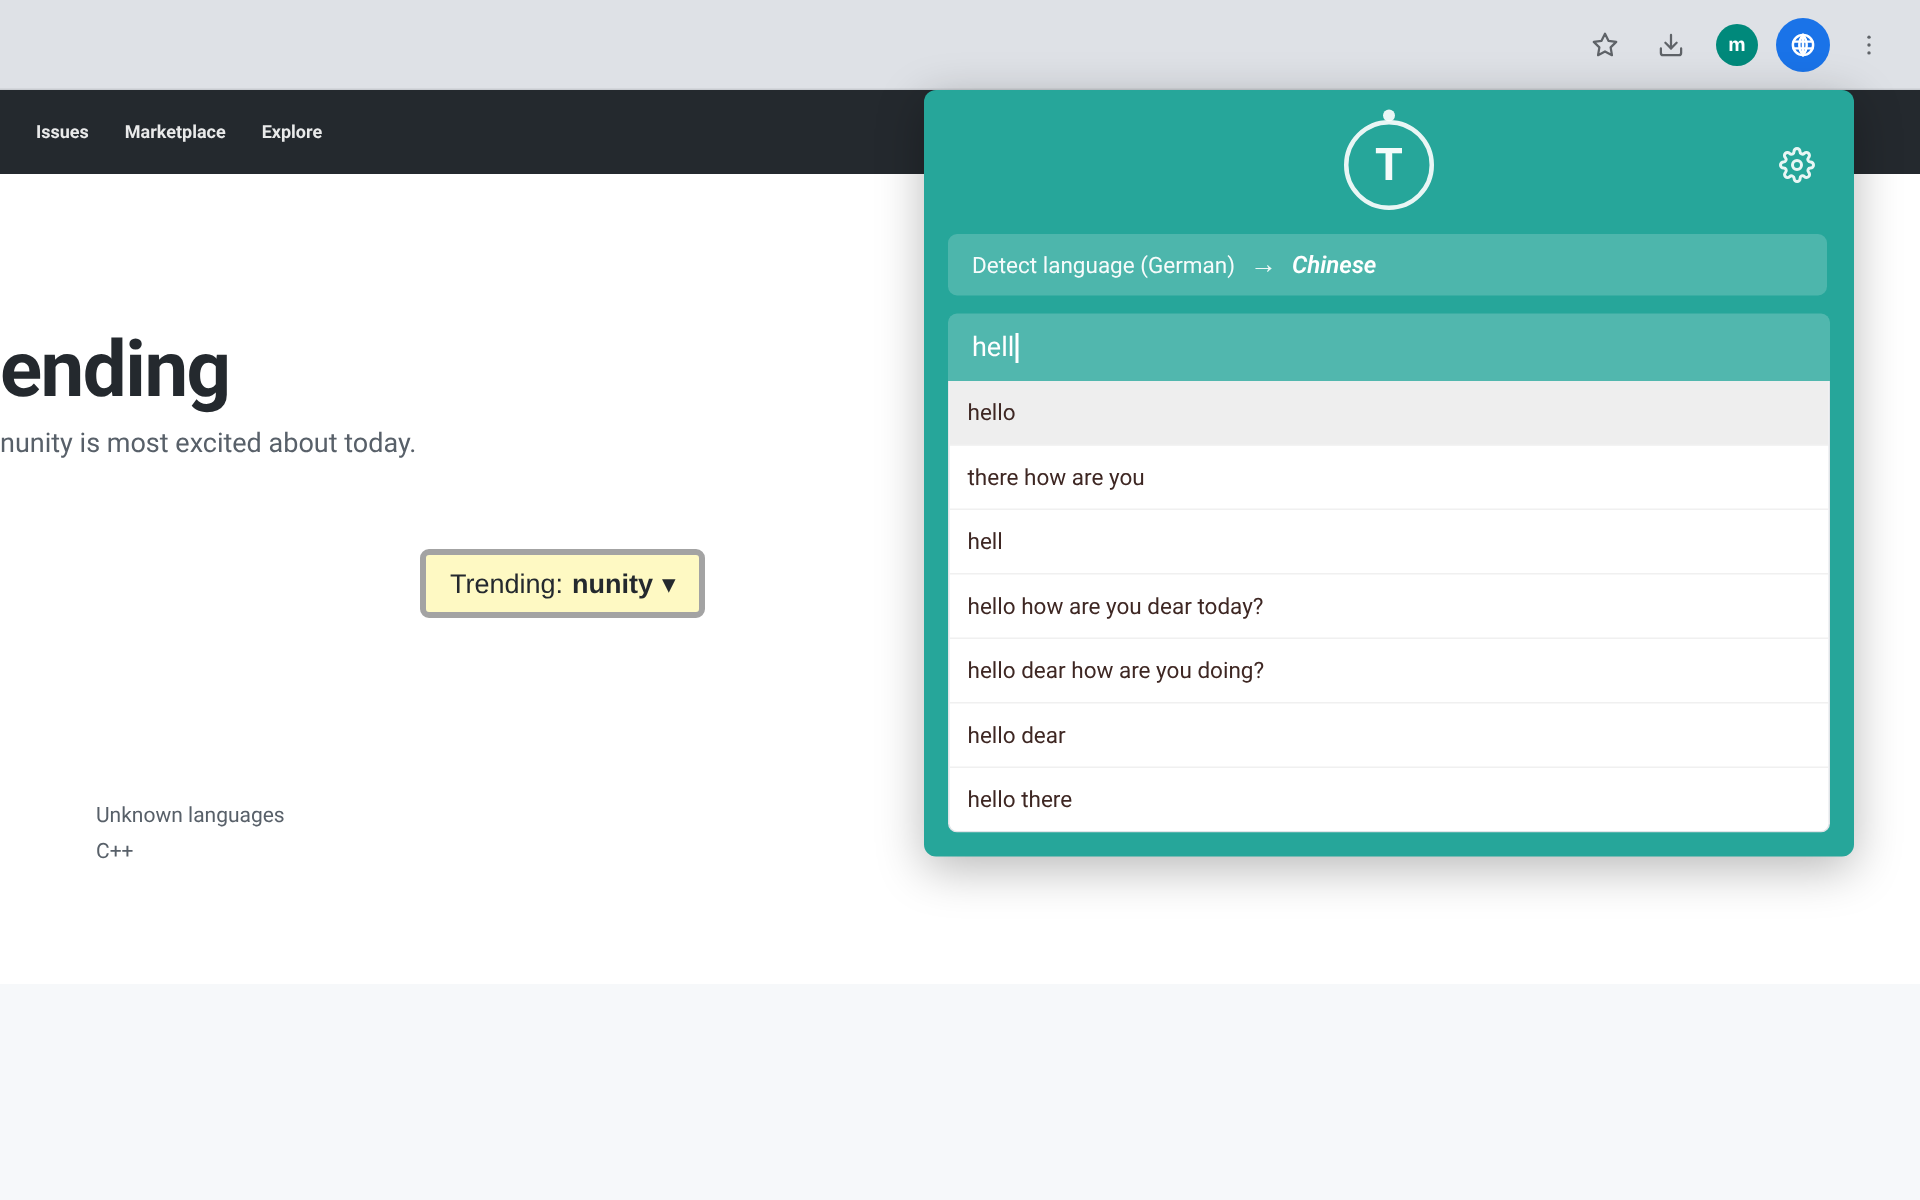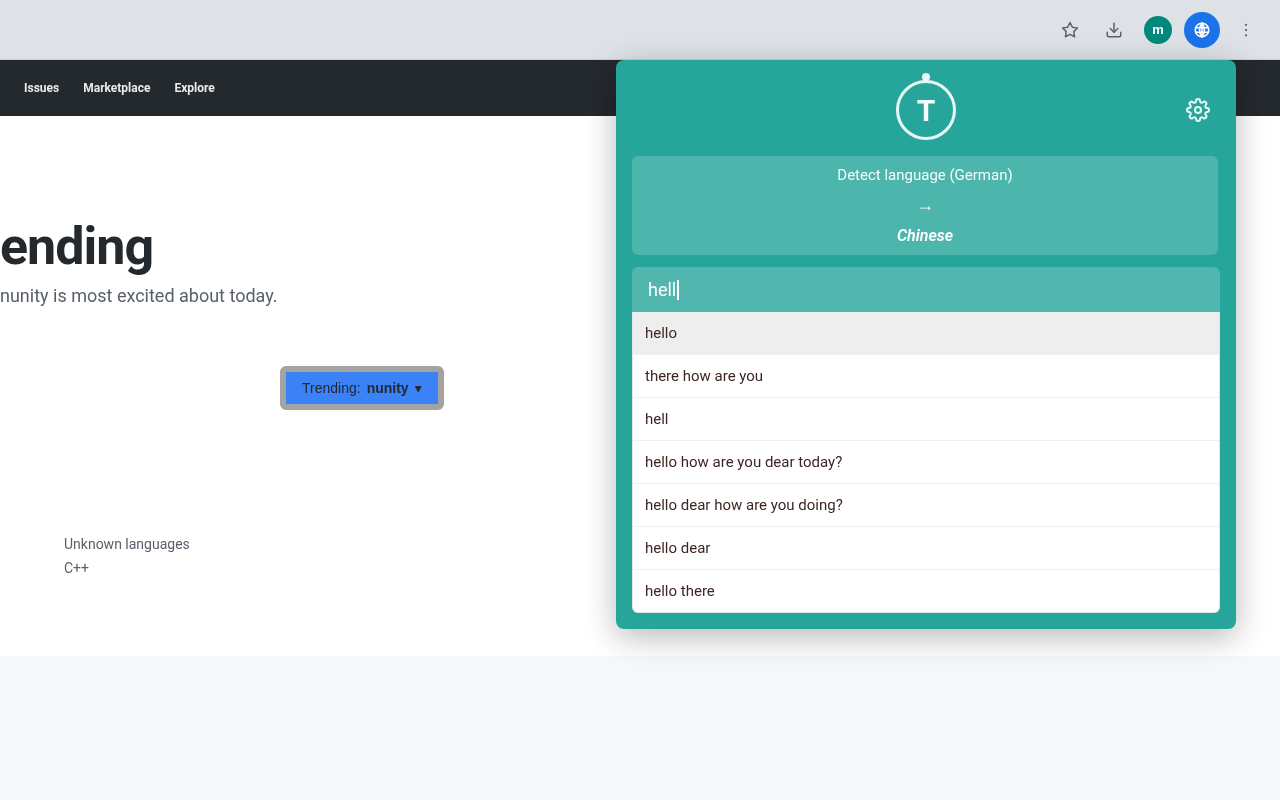--- a/index.html
+++ b/index.html
@@ -68,25 +68,25 @@
     }
     .trending-sub {
       font-size: 18px;
       color: #586069;
       margin-bottom: 40px;
     }
     .trending-btn {
       display: inline-flex;
       align-items: center;
       gap: 6px;
-      border: 6px solid #a3a3a3;
-      background: #3b82f6;
+      border: 4px solid #a3a3a3;
+      background: #fef9c3;
       border-radius: 6px;
       padding: 8px 16px;
-      font-size: 14px;
+      font-size: 18px;
       color: #24292e;
       cursor: pointer;
       margin-left: 280px;
     }
     .unknown-lang-label {
       font-size: 14px;
       color: #586069;
       padding-left: 32px;
       margin-bottom: 8px;
     }
@@ -151,21 +151,20 @@
       margin: 0 18px 12px 16px;
       background: rgba(255,255,255,0.18);
       border-radius: 6px;
       padding: 10px 16px;
       display: flex;
       align-items: center;
       gap: 10px;
       color: rgba(255,255,255,0.95);
       font-size: 15px;
       cursor: pointer;
-      flex-direction: column;
     }
     .lang-arrow {
       font-size: 18px;
       color: rgba(255,255,255,0.9);
     }
     .lang-text {
       color: rgba(255,255,255,0.95);
       font-size: 15px;
     }
     .lang-dest {

